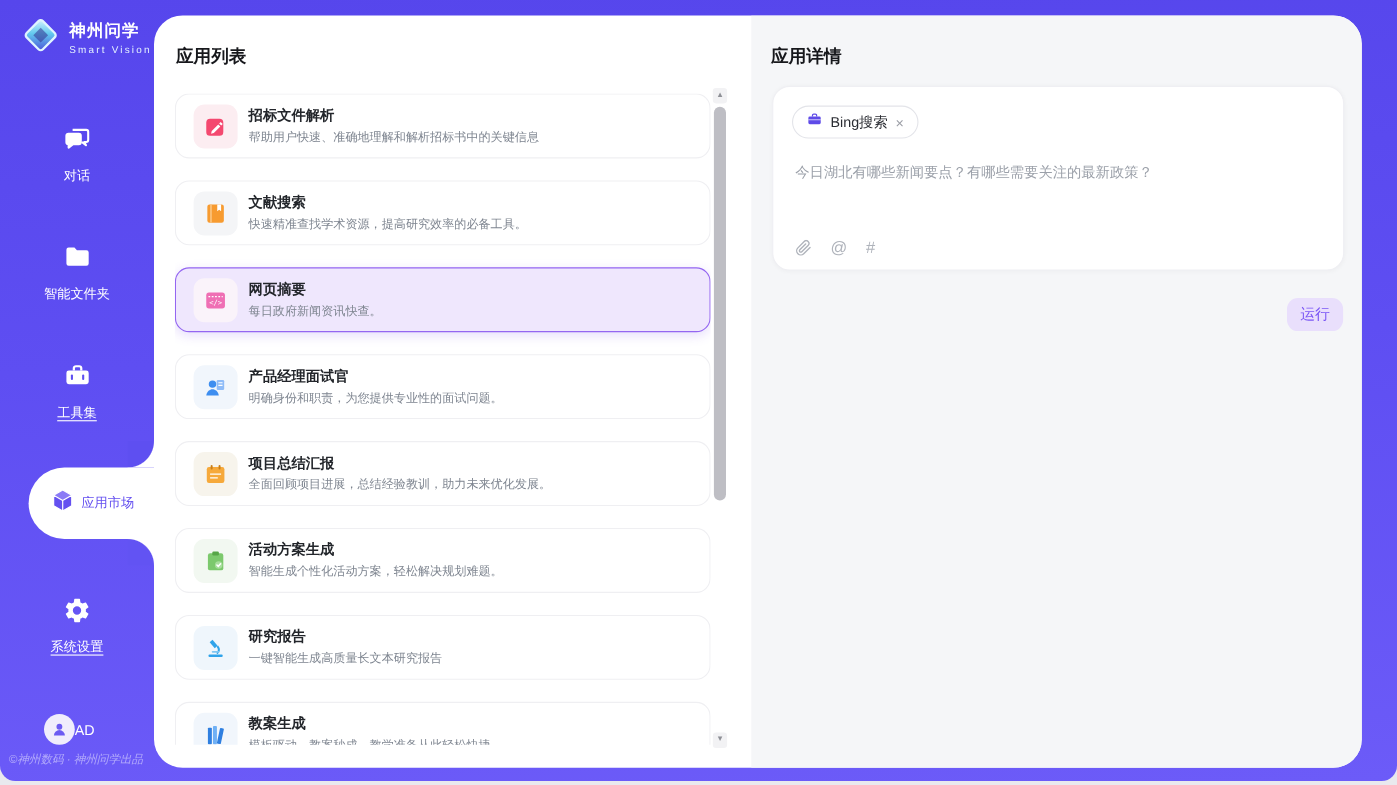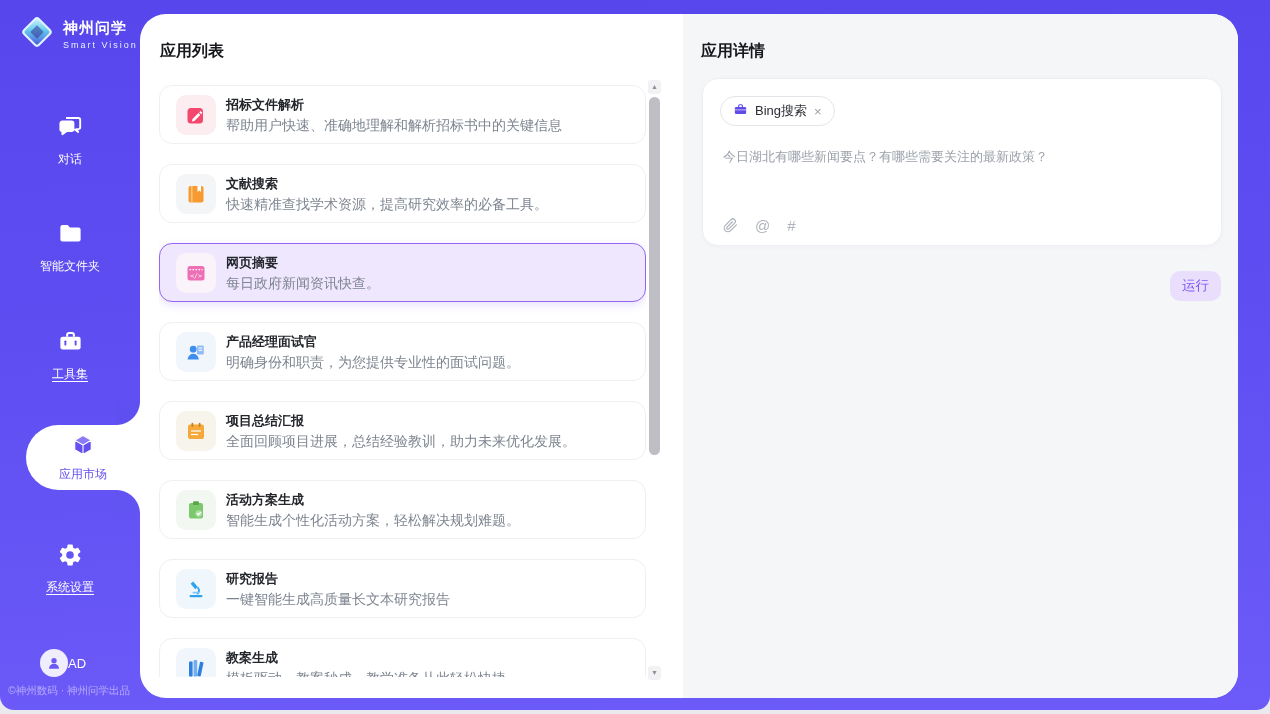--- a/index.html
+++ b/index.html
@@ -15,47 +15,47 @@
   
   .sidebar { position:absolute; left:0; top:0; width:140px; height:710px; }
   .brand { position:absolute; left:18px; top:13px; display:flex; align-items:center; gap:7px; }
   .brand-text .bn { color:#fff; font-size:15px; font-weight:700; letter-spacing:1px; }
   .brand-text .bs { color:#E4F2FF; font-size:9px; letter-spacing:2px; margin-top:2px; }
   .nav-item { position:absolute; left:0; width:140px; display:flex; flex-direction:column; align-items:center; gap:7px; cursor:pointer; }
   .nav-item .lbl { color:#fff; font-size:12px; }
   .nav-item .lbl.und { text-decoration:underline; text-underline-offset:3px; }
   .nav-chat { top:113px; } .nav-folder { top:220px; } .nav-tools { top:328px; } .nav-settings { top:542px; }
   .nav-active { position:absolute; left:26px; top:425px; width:114px; height:65px; background:#fff;
-                border-radius:33px 0 0 33px; display:flex; flex-direction:column; align-items:center;
+                border-radius:33px 0 0 33px; display:flex; flex-direction:row; align-items:center;
                 justify-content:center; gap:4px; cursor:pointer; }
   .nav-active .lbl { color:#6450F0; font-size:12px; }
   .notch { position:absolute; right:0; width:24px; height:24px; }
   .notch-top { top:401px; background:radial-gradient(circle at 0 0,#5E4FF1 23.5px,#fff 24.5px); }
   .notch-bottom { top:490px; background:radial-gradient(circle at 0 100%,#6253F3 23.5px,#fff 24.5px); }
   .user-row { position:absolute; left:40px; top:649px; display:flex; align-items:center; cursor:pointer; }
   .avatar { width:28px; height:28px; border-radius:50%; background:#F0EDFC; display:flex; align-items:center; justify-content:center; }
   .user-row .uname { color:#fff; font-size:13px; }
-  .copyright { position:absolute; left:8px; top:684px; color:rgba(255,255,255,.48); font-size:10.5px; white-space:nowrap; }
+  .copyright { position:absolute; left:8px; top:684px; color:rgba(255,255,255,.48); font-size:10.5px; white-space:nowrap;font-style:italic; }
 
   
   .content { position:absolute; left:140px; top:14px; width:1098px; height:684px;
              background:#fff; border-radius:26px; overflow:hidden; }
   .panel-title { font-size:16px; font-weight:700; color:#17181C; }
   .list-title { position:absolute; left:20px; top:27px; }
   .list-panel { position:absolute; left:0; top:0; width:543px; height:684px; }
   .card-list { position:absolute; left:19px; top:71px; width:487px; height:592px; overflow:hidden; }
   .app-card { position:relative; width:487px; height:59px; margin-bottom:20px; background:#fff;
               border:1px solid #EFEFF2; border-radius:13px; cursor:pointer; }
   .app-card.selected { background:#EFE7FD; border:1px solid #9466F1; box-shadow:0 3px 10px rgba(130,84,240,.18); }
   .tile { position:absolute; left:16px; top:9px; width:40px; height:40px; border-radius:10px;
           display:flex; align-items:center; justify-content:center; }
   .t0{background:#FCEDF1;} .t1{background:#F4F5F7;} .t2{background:#FAF3FA;} .t3{background:#F1F6FC;}
   .t4{background:#F7F4EC;} .t5{background:#F2F8F1;} .t6{background:#EFF6FC;} .t7{background:#F1F6FC;}
   .app-name { position:absolute; left:66px; top:10px; font-size:13px; font-weight:700; color:#23262B; }
-  .app-desc { position:absolute; left:66px; top:31px; font-size:14px; color:#7E8590; white-space:nowrap; }
+  .app-desc { position:absolute; left:66px; top:31px; font-size:11px; color:#7E8590; white-space:nowrap; }
   .scrollbar { position:absolute; left:508px; top:66px; width:13px; height:600px; }
   .sb-btn { position:absolute; left:0; width:13px; height:14px; background:#F2F2F4; border-radius:3px;
             color:#8E9096; font-size:7px; text-align:center; line-height:14px; cursor:pointer; }
   .sb-up { top:0; } .sb-down { top:586px; }
   .sb-thumb { position:absolute; left:1px; top:17px; width:11px; height:358px; background:#BEBEC4; border-radius:6px; cursor:grab; }
 
   
   .detail-panel { position:absolute; left:543px; top:0; width:555px; height:684px; background:#F5F6F8; }
   .detail-title { position:absolute; left:18px; top:27px; }
   .prompt-card { position:absolute; left:19px; top:64px; width:520px; height:168px; background:#fff;

